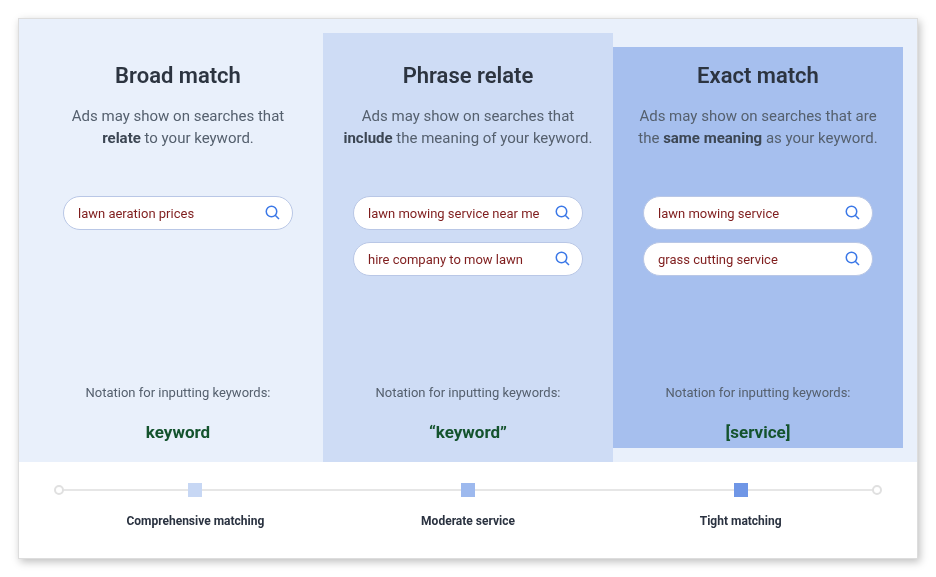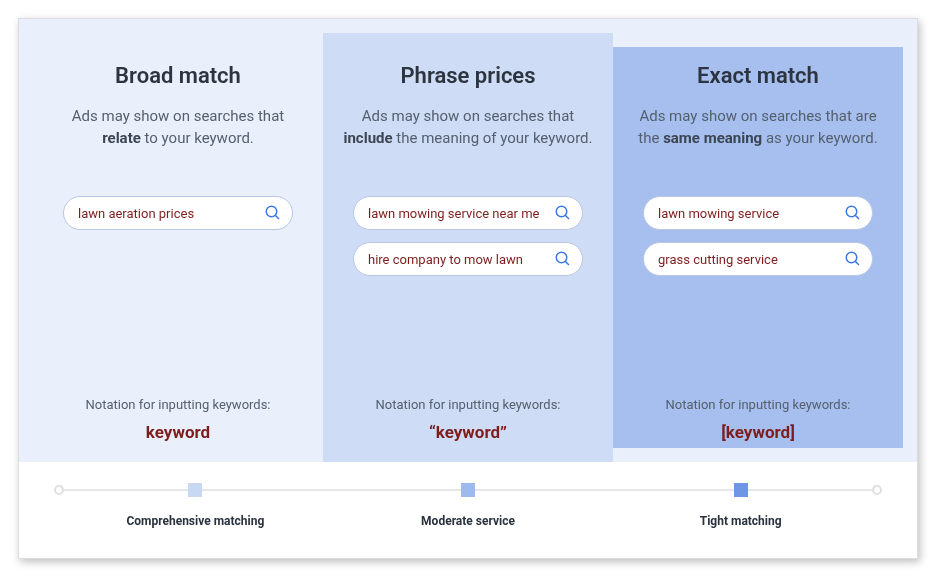--- a/index.html
+++ b/index.html
@@ -79,22 +79,22 @@
     width: 18px; height: 18px; flex-shrink: 0;
   }
   .notation {
     margin-top: auto;
     font-size: 13px;
     color: #55606e;
   }
   .notation-val {
     font-size: 17px;
     font-weight: 700;
-    color: #7f1d1d;
-    margin-top: 10px;
+    color: #14532d;
+    margin-top: 22px;
   }
   .axis-area {
     height: 96px;
     padding: 16px 40px 10px 40px;
     background: #fff;
   }
   .axis {
     position: relative;
     height: 12px;
     margin-top: 6px;
@@ -152,21 +152,21 @@
               <circle cx="10" cy="10" r="7"></circle>
               <line x1="20" y1="20" x2="15" y2="15"></line>
             </svg>
         </div>
       </div>
       <div class="notation">Notation for inputting keywords:</div>
       <div class="notation-val">keyword</div>
     </div>
 
     <div class="panel phrase">
-      <div class="title">Phrase prices</div>
+      <div class="title">Phrase relate</div>
       <div class="desc">
         <span>Ads may show on searches that </span><b>include</b><span> the meaning of your keyword.</span>
       </div>
       <div class="pills">
         <div class="pill">
           <span>lawn mowing service near me</span>
           <svg class="mag" viewBox="0 0 24 24" fill="none" stroke="#3b78e7" stroke-width="2">
               <circle cx="10" cy="10" r="7"></circle>
               <line x1="20" y1="20" x2="15" y2="15"></line>
             </svg>
@@ -198,21 +198,21 @@
         </div>
         <div class="pill">
           <span>grass cutting service</span>
           <svg class="mag" viewBox="0 0 24 24" fill="none" stroke="#3b78e7" stroke-width="2">
               <circle cx="10" cy="10" r="7"></circle>
               <line x1="20" y1="20" x2="15" y2="15"></line>
             </svg>
         </div>
       </div>
       <div class="notation">Notation for inputting keywords:</div>
-      <div class="notation-val">[keyword]</div>
+      <div class="notation-val">[service]</div>
     </div>
 
   </div>
 
   <div class="axis-area">
     <div class="axis">
       <div class="axis-line"></div>
       <div class="endcap left"></div>
       <div class="endcap right"></div>
       <div class="tick t1"></div>

